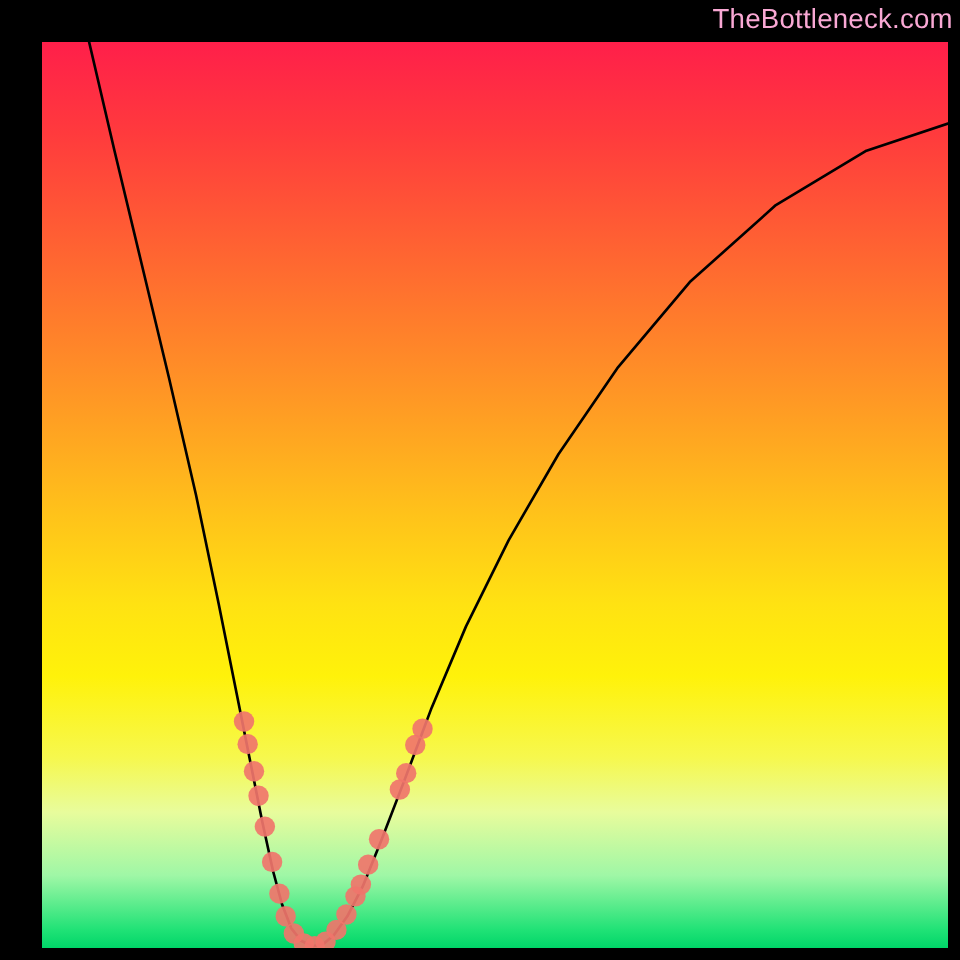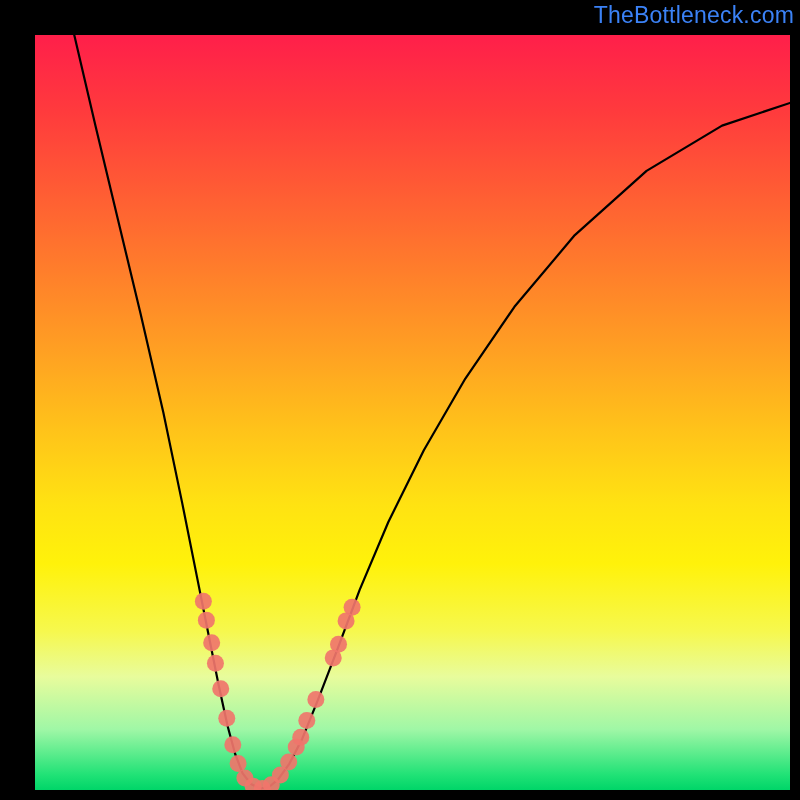--- a/index.html
+++ b/index.html
@@ -43,21 +43,21 @@
     position: absolute;
     left: 0;
     top: 0;
     width: 755px;
     height: 755px;
   }
   .watermark {
     position: absolute;
     top: 2px;
     right: 6px;
-    color: #3b82f6;
+    color: #f9a8d4;
     font-size: 23px;
     font-weight: 500;
     letter-spacing: 0.2px;
     user-select: none;
     text-align: right;
   }
 </style>
 </head>
 <body>
 

